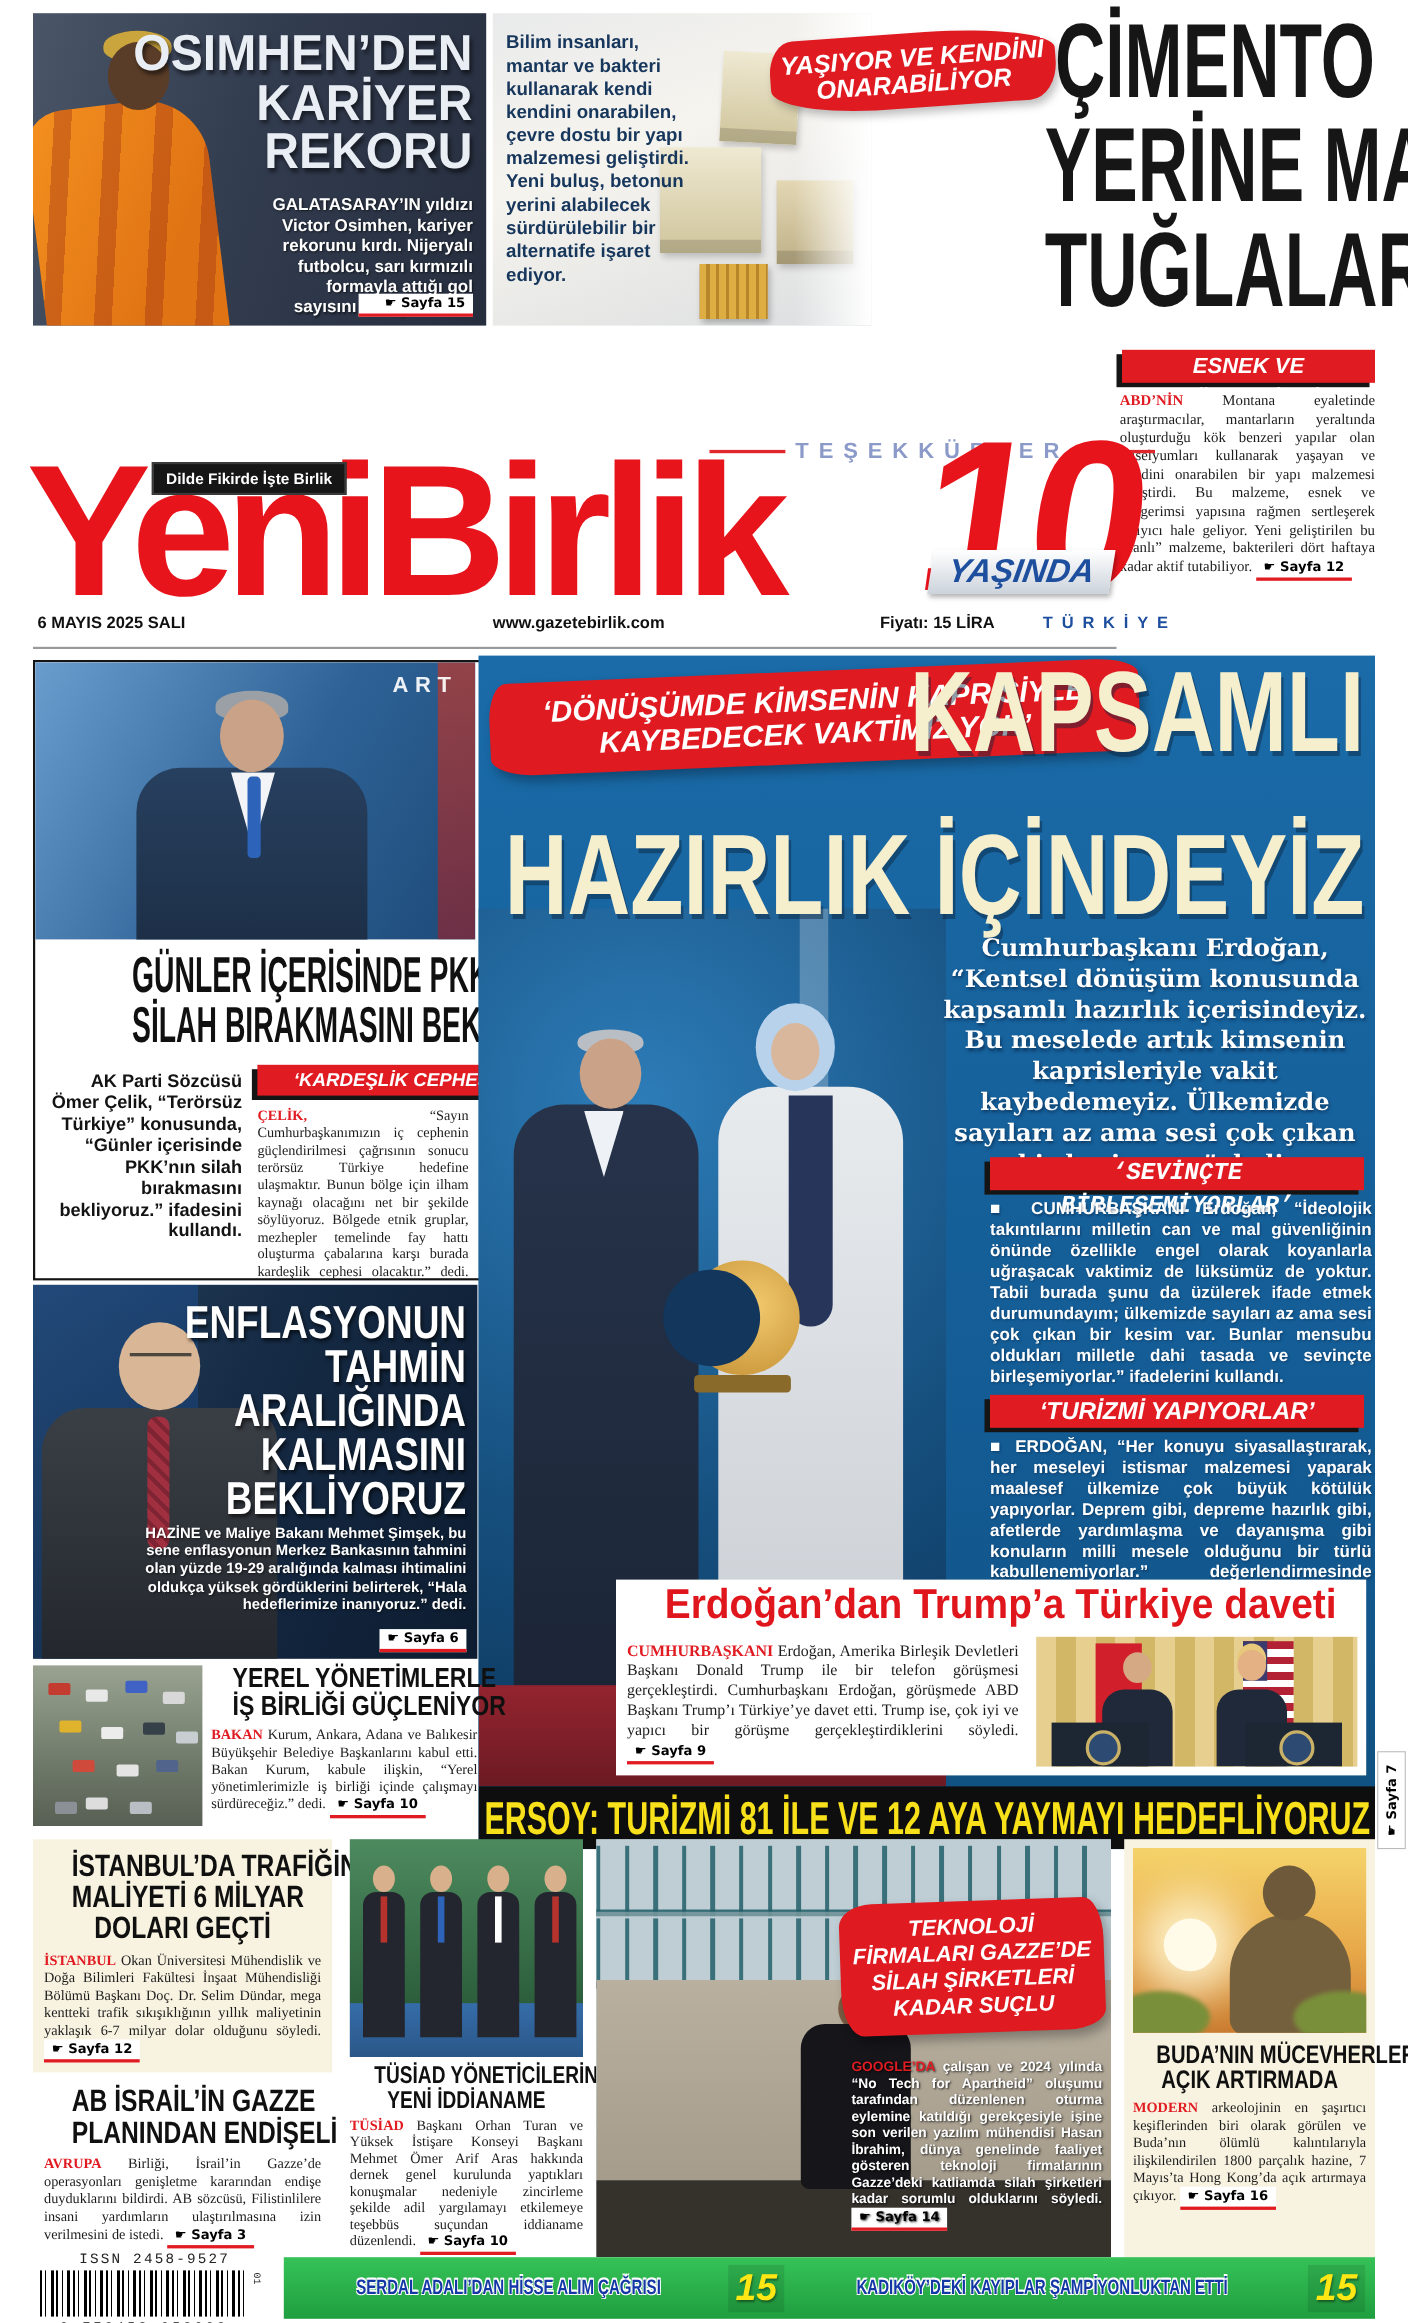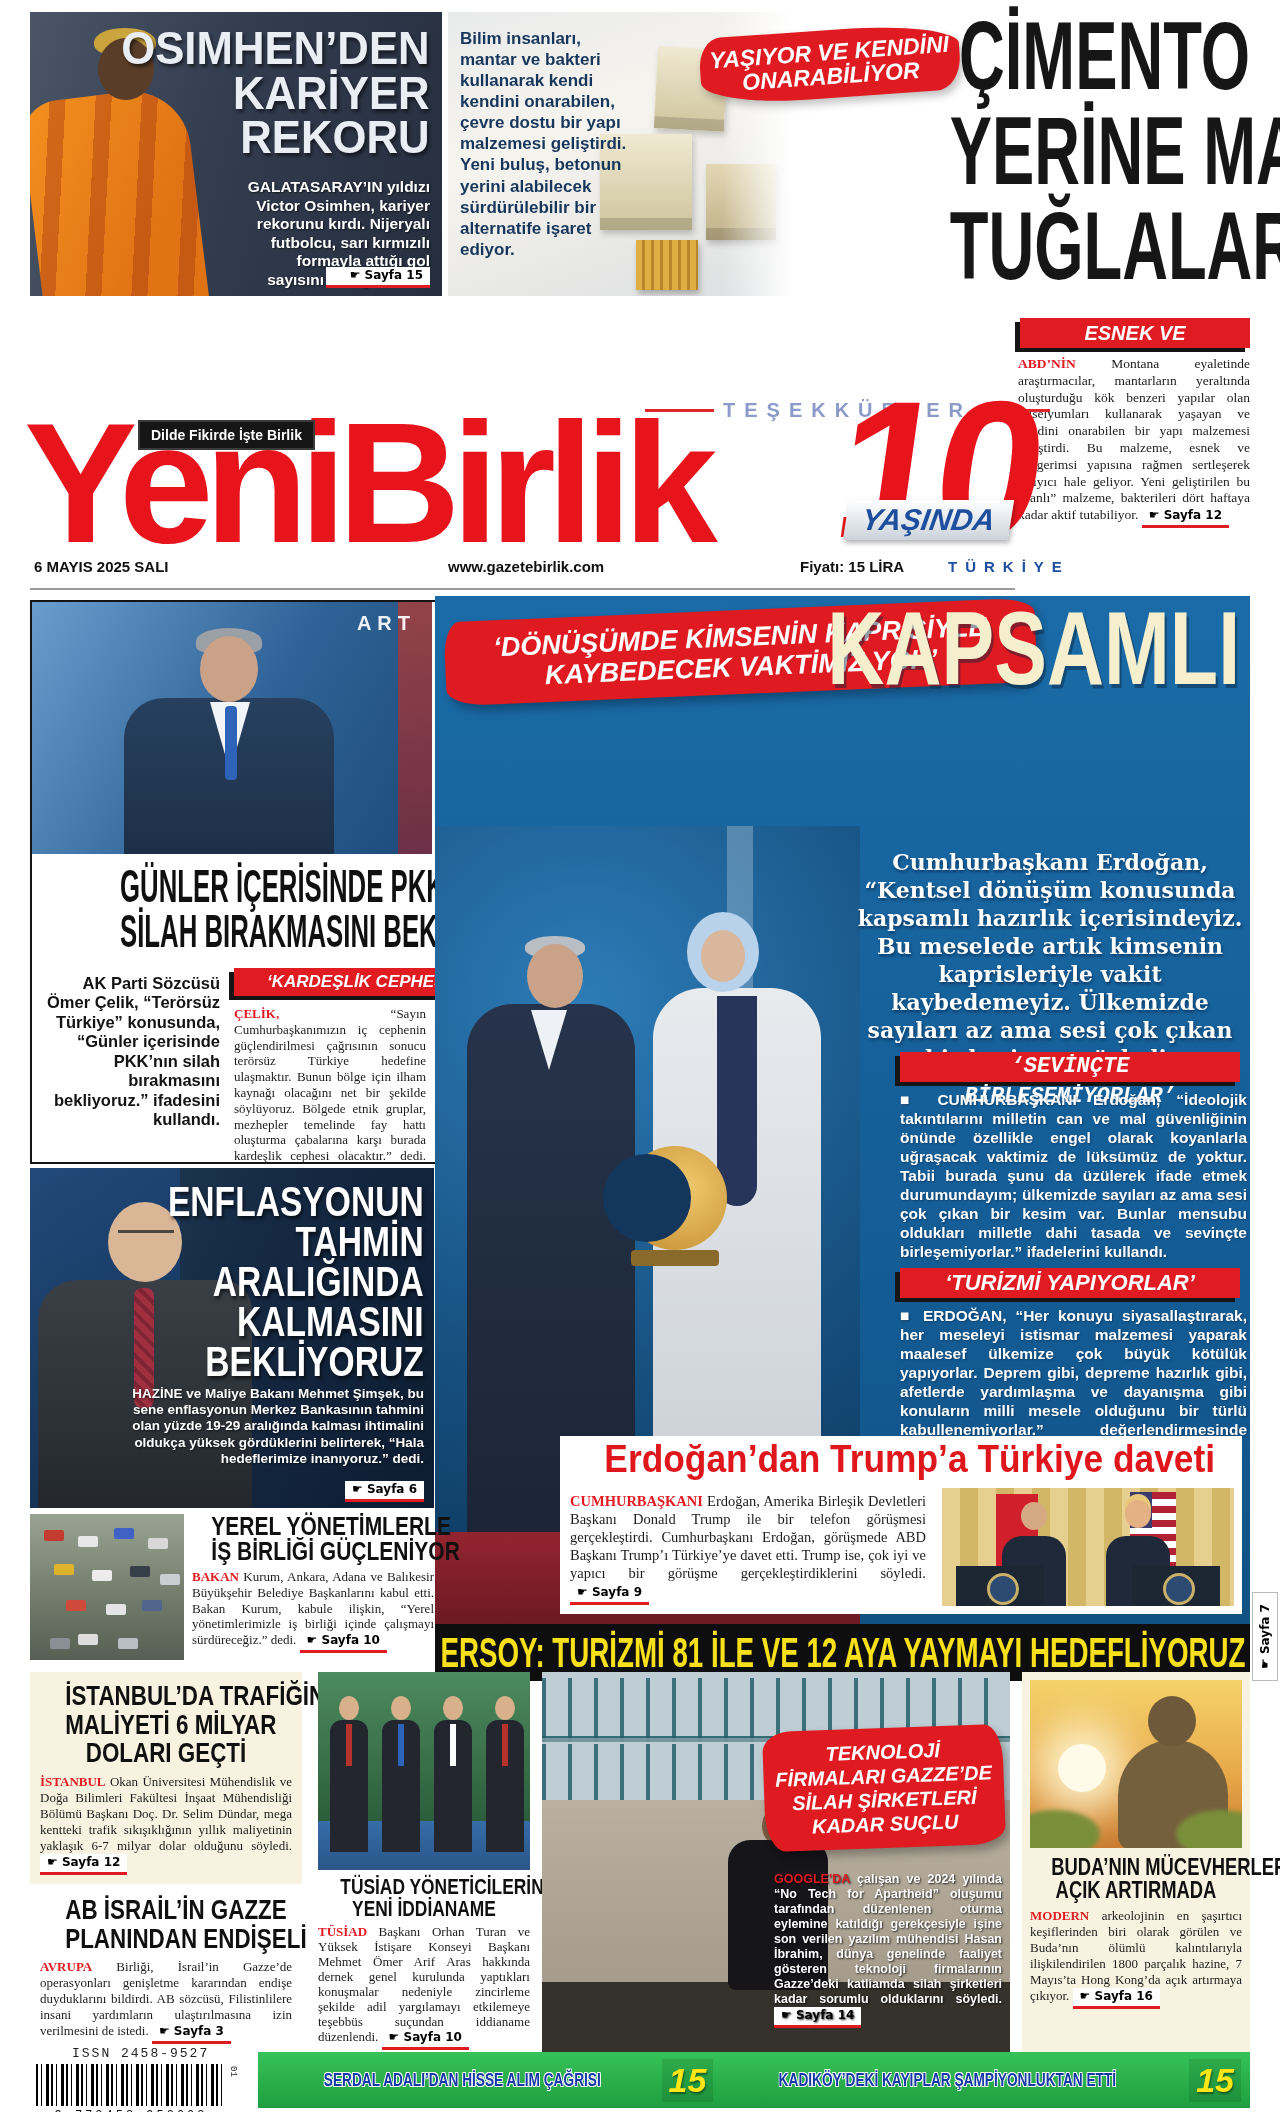--- a/index.html
+++ b/index.html
@@ -307,20 +307,23 @@
       <div class="abs floor"></div>
     </div>
 
     <div class="abs splash kicker">
       <span class="hl">‘DÖNÜŞÜMDE KİMSENİN KAPRİSİYLE</span>
       <span class="hl">KAYBEDECEK VAKTİMİZ YOK’</span>
     </div>
     <div class="abs main-h" style="top:2px;">
       <span class="hl" style="transform:scaleX(.76);transform-origin:100% 0;">KAPSAMLI</span>
     </div>
+    <div class="abs main-h" style="top:150px;">
+      <span class="hl" style="transform:scaleX(.76);transform-origin:100% 0;">HAZIRLIK İÇİNDEYİZ</span>
+    </div>
     <div class="abs quote">Cumhurbaşkanı Erdoğan, “Kentsel dönüşüm konusunda kapsamlı hazırlık içerisindeyiz. Bu meselede artık kimsenin kaprisleriyle vakit kaybedemeyiz. Ülkemizde sayıları az ama sesi çok çıkan bir kesim var.” dedi.</div>
 
     <div class="abs redbar mbar" style="top:456px;font-family:Liberation Mono, monospace;">‘SEVİNÇTE BİRLEŞEMİYORLAR’</div>
     <div class="abs mbody" style="top:494px;">■ CUMHURBAŞKANI Erdoğan, “İdeolojik takıntılarını milletin can ve mal güvenliğinin önünde özellikle engel olarak koyanlarla uğraşacak vaktimiz de lüksümüz de yoktur. Tabii burada şunu da üzülerek ifade etmek durumundayım; ülkemizde sayıları az ama sesi çok çıkan bir kesim var. Bunlar mensubu oldukları milletle dahi tasada ve sevinçte birleşemiyorlar.” ifadelerini kullandı.</div>
 
     <div class="abs redbar mbar" style="top:672px;">‘TURİZMİ YAPIYORLAR’</div>
     <div class="abs mbody" style="top:710px;">
       <span>■ ERDOĞAN, “Her konuyu siyasallaştırarak, her meseleyi istismar malzemesi yaparak maalesef ülkemize çok büyük kötülük yapıyorlar. Deprem gibi, depreme hazırlık gibi, afetlerde yardımlaşma ve dayanışma gibi konuların milli mesele olduğunu bir türlü kabullenemiyorlar.” değerlendirmesinde bulundu.</span>
       <span class="pbadge">☛ Sayfa 8</span>
     </div>

